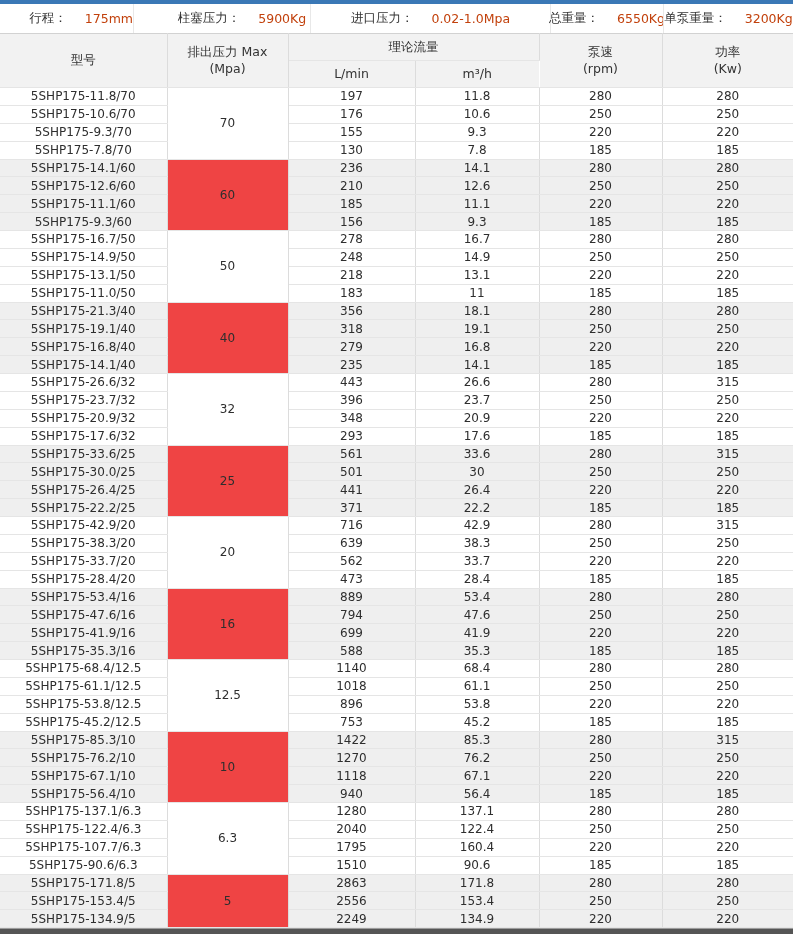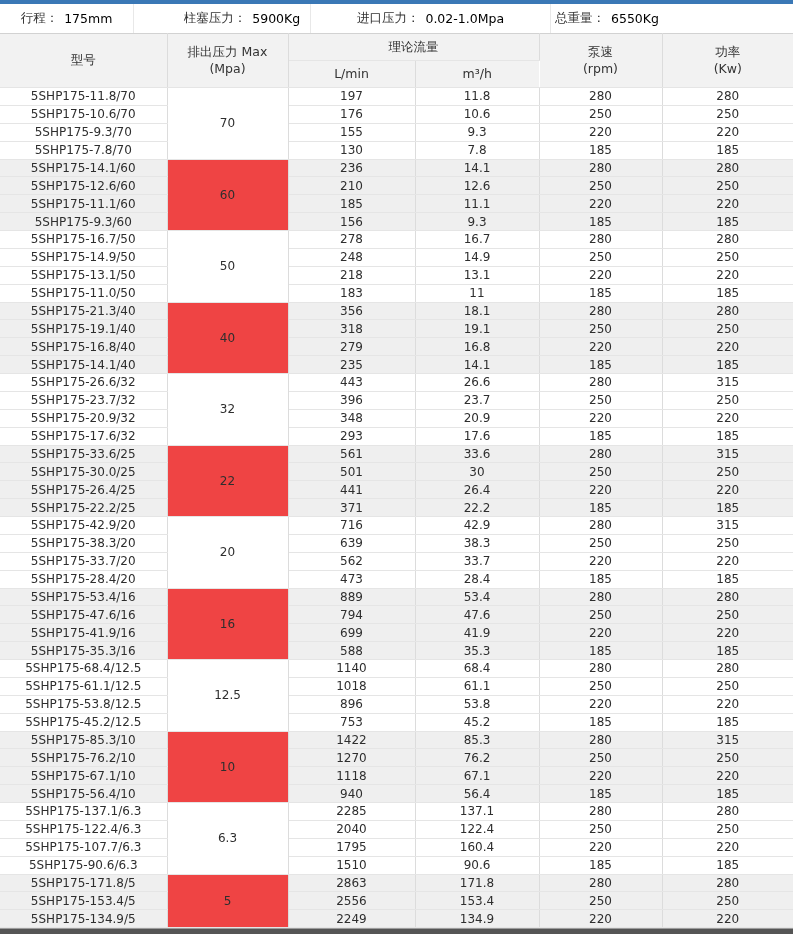--- a/index.html
+++ b/index.html
@@ -32,22 +32,22 @@
     display: flex;
     justify-content: center;
     align-items: center;
     height: 100%;
     font-size: 12.5px;
     white-space: nowrap;
     border-left: 1px solid #e8e8e8;
   }
   .info-cell:first-child { border-left: none; }
   .info-cell .lab { color: #333333; }
-  .info-cell .val { color: #000000; margin-left: 6px; }
-  .w1 { width: 133px; }
+  .info-cell .val { color: #c2410c; margin-left: 18px; }
+  .w1 { width: 133px; justify-content: flex-end; }
   .w2 { width: 177px; padding-left: 40px; }
   .w3 { width: 240px; }
   .w4 { width: 113px; }
   .w5 { width: 130px; }
   
   table.spec {
     width: 793px;
     border-collapse: collapse;
     table-layout: fixed;
     border-top: 1px solid #d2d2d2;
@@ -96,20 +96,24 @@
       <span class="lab">柱塞压力：</span>
       <span class="val">5900Kg</span>
     </div>
     <div class="info-cell w3">
       <span class="lab">进口压力：</span>
       <span class="val">0.02-1.0Mpa</span>
     </div>
     <div class="info-cell w4">
       <span class="lab">总重量：</span>
       <span class="val">6550Kg</span>
+    </div>
+    <div class="info-cell w5">
+      <span class="lab">单泵重量：</span>
+      <span class="val">3200Kg</span>
     </div>
   </div>
 
   <table class="spec">
     <colgroup>
       <col style="width:167px">
         <col style="width:121px">
         <col style="width:127px">
       <col style="width:124px">
         <col style="width:123px">
@@ -278,21 +282,21 @@
         </tr>
         <tr class="">
           <td>5SHP175-17.6/32</td>
           <td>293</td>
           <td>17.6</td>
           <td>185</td>
           <td>185</td>
         </tr>
         <tr class="alt">
           <td>5SHP175-33.6/25</td>
-          <td class="pressure-cell" rowspan="4">22</td>
+          <td class="pressure-cell" rowspan="4">25</td>
           <td>561</td>
           <td>33.6</td>
           <td>280</td>
           <td>315</td>
         </tr>
         <tr class="alt">
           <td>5SHP175-30.0/25</td>
           <td>501</td>
           <td>30</td>
           <td>250</td>
@@ -424,21 +428,21 @@
         <tr class="alt">
           <td>5SHP175-56.4/10</td>
           <td>940</td>
           <td>56.4</td>
           <td>185</td>
           <td>185</td>
         </tr>
         <tr class="">
           <td>5SHP175-137.1/6.3</td>
           <td class="pressure-cell" rowspan="4">6.3</td>
-          <td>2285</td>
+          <td>1280</td>
           <td>137.1</td>
           <td>280</td>
           <td>280</td>
         </tr>
         <tr class="">
           <td>5SHP175-122.4/6.3</td>
           <td>2040</td>
           <td>122.4</td>
           <td>250</td>
           <td>250</td>

